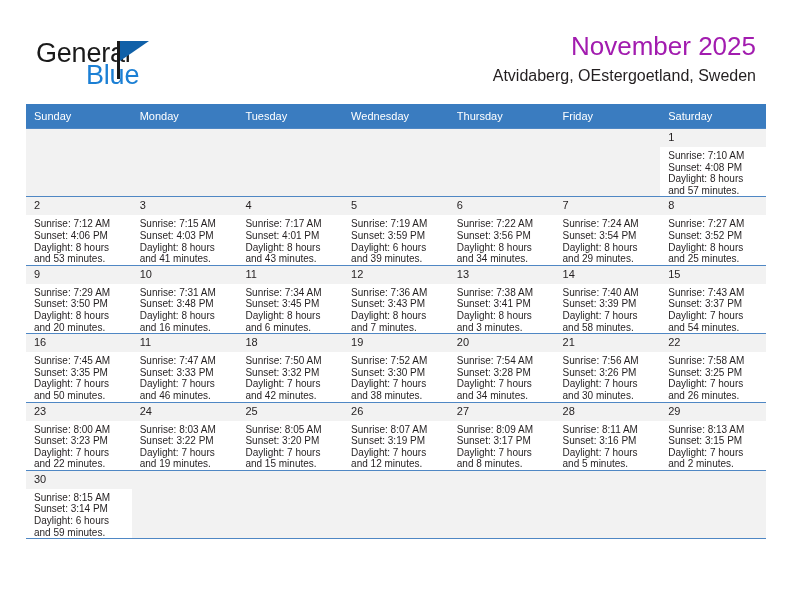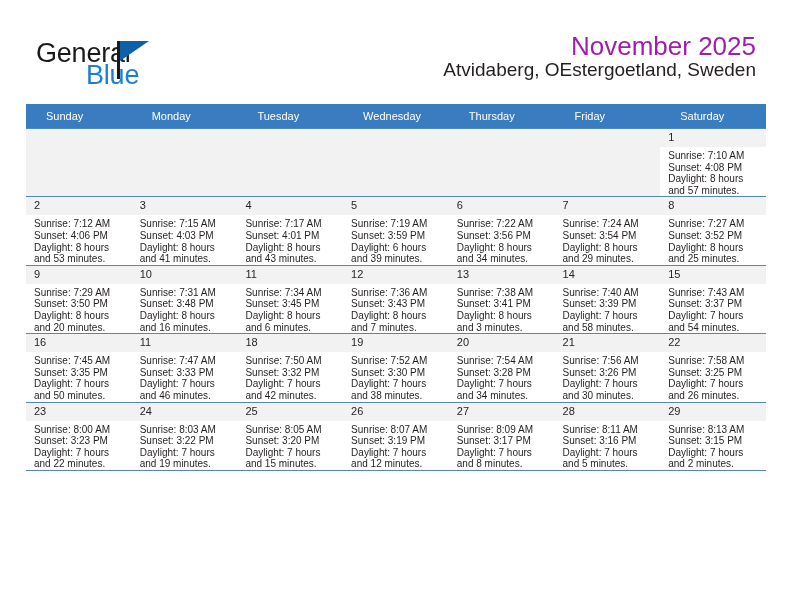--- a/index.html
+++ b/index.html
@@ -78,42 +78,43 @@
     text-align: right;
   }
   .cal-title {
     font-size: 26px;
     font-weight: normal;
     color: #a21caf;
     line-height: 32px;
     white-space: nowrap;
   }
   .cal-subtitle {
-    font-size: 19px;
+    margin-top: 6px;
+    font-size: 16px;
     color: #231f20;
     line-height: 16px;
     white-space: nowrap;
   }
 
   
   .calendar {
     position: absolute;
     left: 26px;
     top: 104px;
     width: 740px;
     border-collapse: collapse;
     table-layout: fixed;
   }
   .calendar th {
     background: #3a7cc0;
     color: #ffffff;
     font-size: 11px;
     font-weight: normal;
     text-align: left;
-    padding: 6px 0 6px 20px;
+    padding: 6px 0 6px 8px;
     height: 11px;
     border: none;
   }
   .calendar td {
     vertical-align: top;
     width: 105.7px;
     height: 62px;
     padding: 0;
     border-top: 1px solid #4f87c4;
     border-bottom: 1px solid #4f87c4;
@@ -419,16 +420,32 @@
           </td>
           <td>
             <div class="daynum-band">29</div>
             <div class="cell-body">
               <div>Sunrise: 8:13 AM</div>
               <div>Sunset: 3:15 PM</div>
               <div class="daylight">Daylight: 7 hours and 2 minutes.</div>
             </div>
           </td>
         </tr>
+        <tr>
+          <td>
+            <div class="daynum-band">30</div>
+            <div class="cell-body">
+              <div>Sunrise: 8:15 AM</div>
+              <div>Sunset: 3:14 PM</div>
+              <div class="daylight">Daylight: 6 hours and 59 minutes.</div>
+            </div>
+          </td>
+          <td class="filler"></td>
+          <td class="filler"></td>
+          <td class="filler"></td>
+          <td class="filler"></td>
+          <td class="filler"></td>
+          <td class="filler"></td>
+        </tr>
       </tbody>
   </table>
 
 </div>
 
 </body></html>

